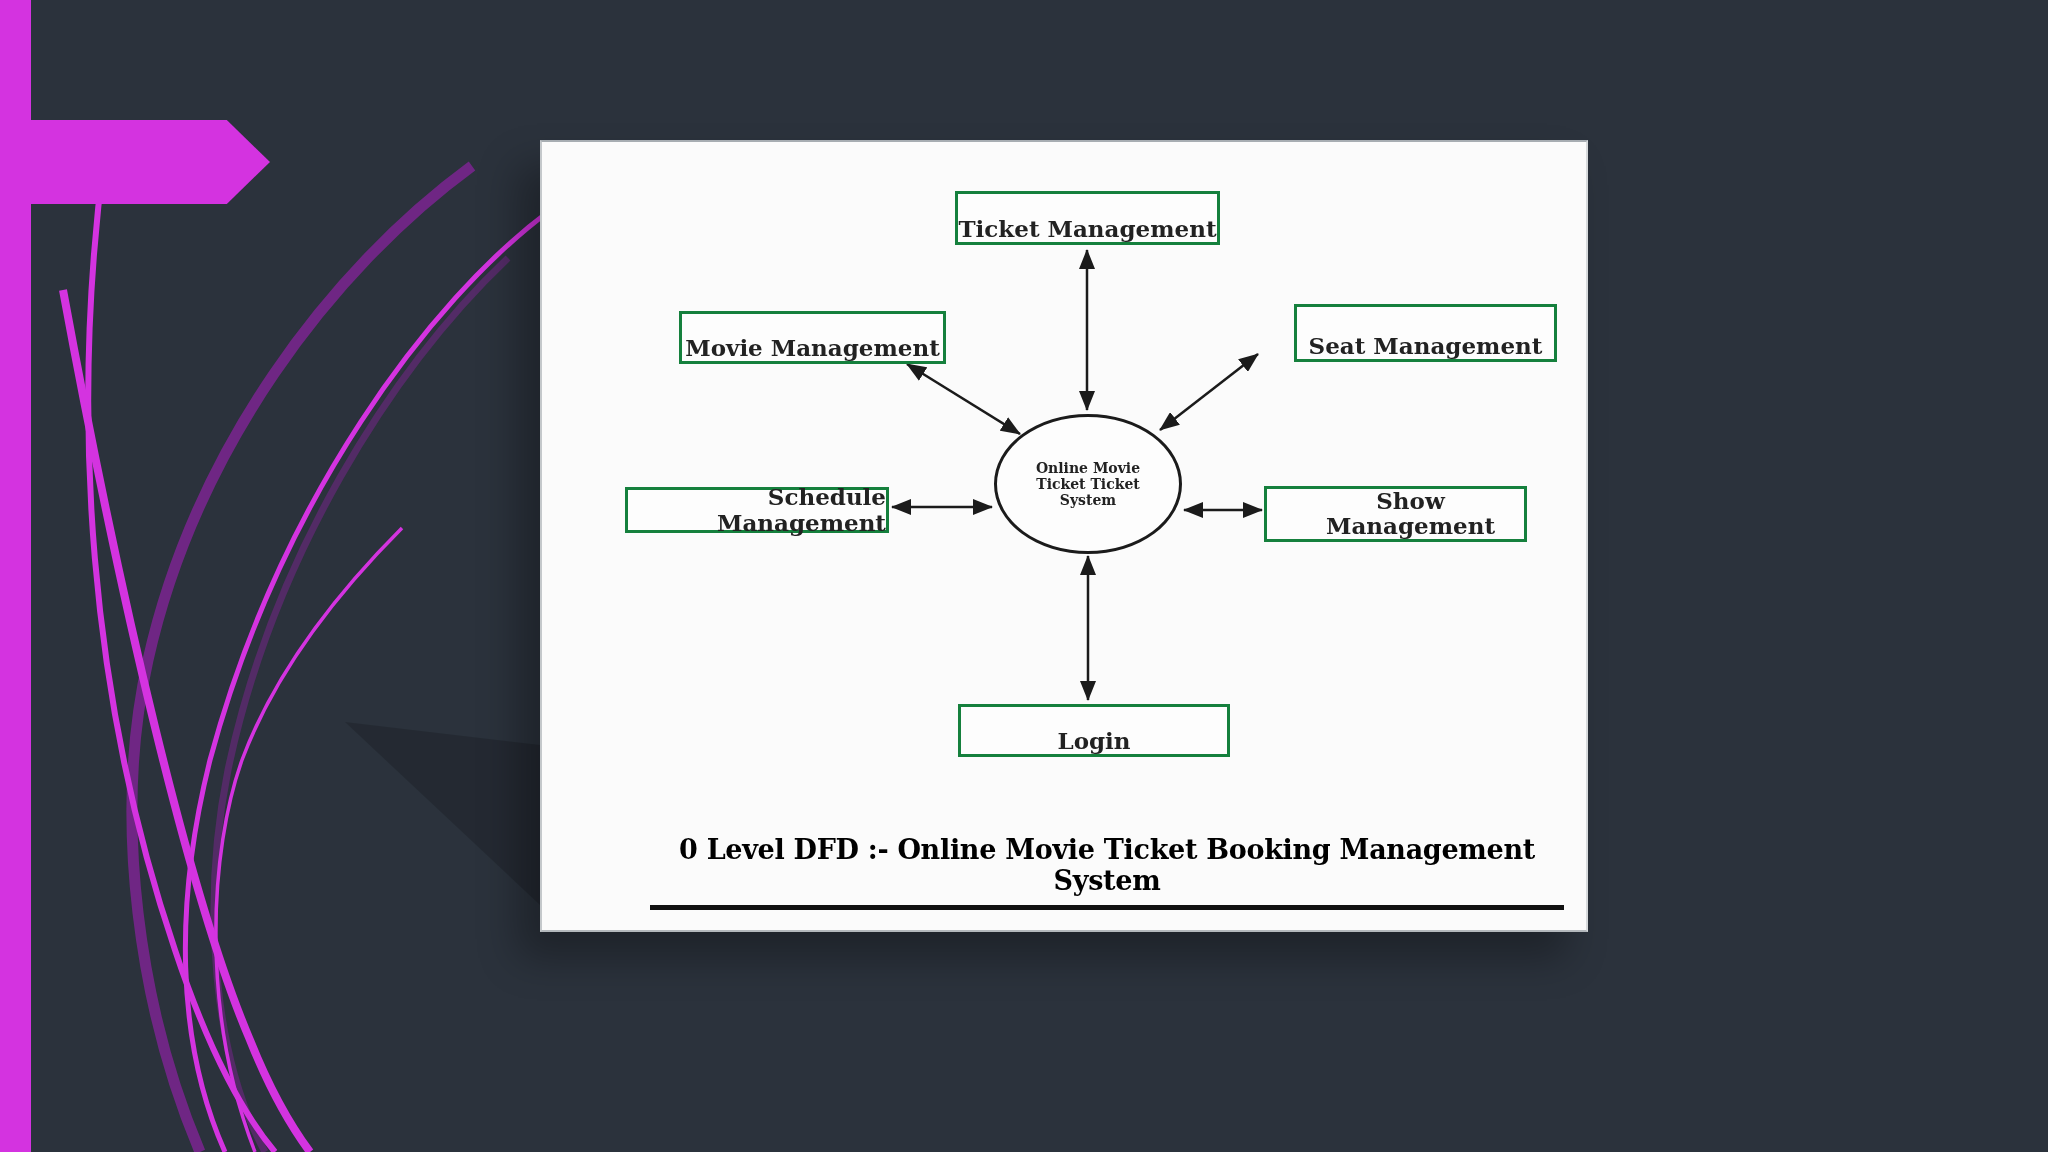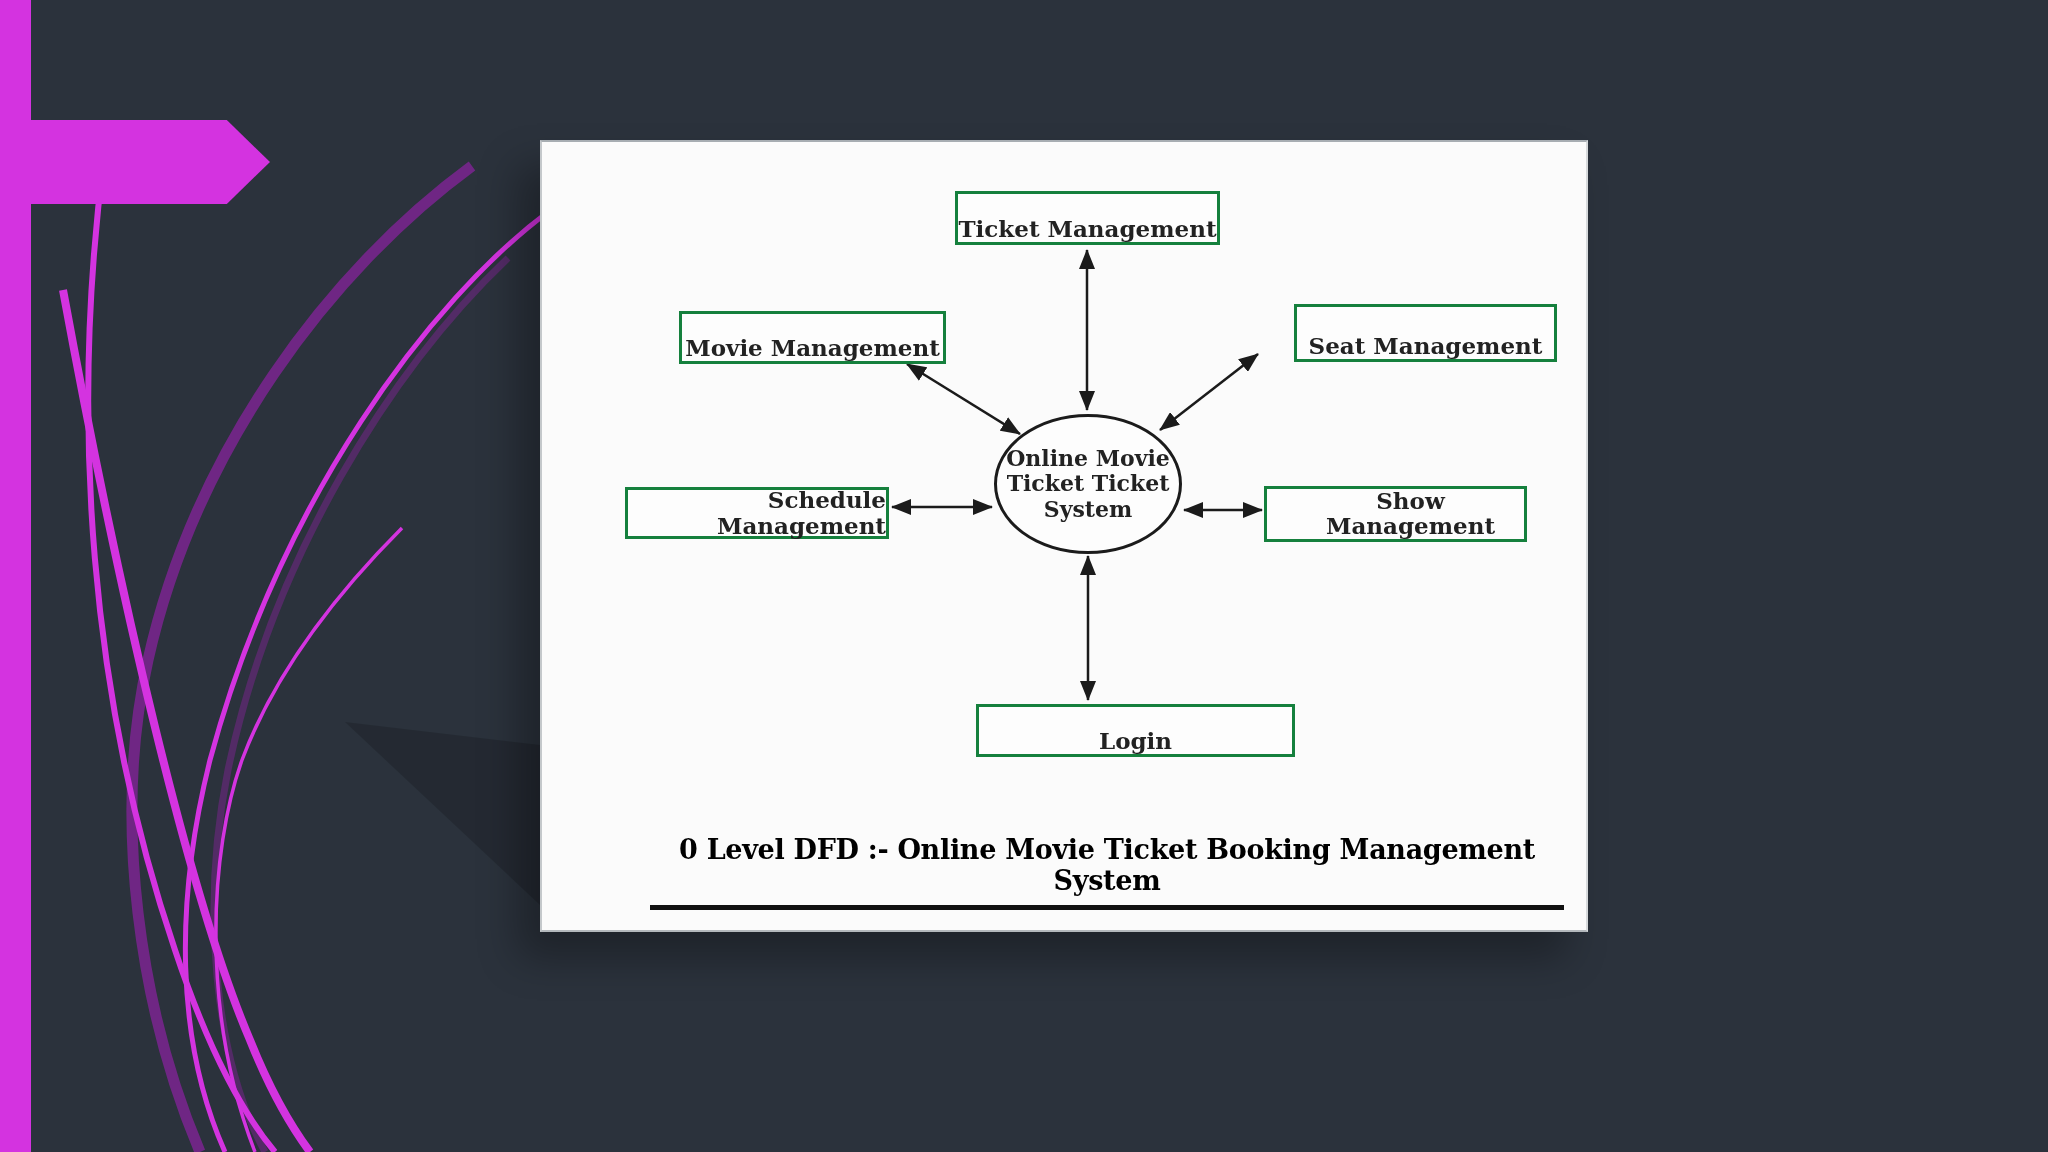--- a/index.html
+++ b/index.html
@@ -41,21 +41,21 @@
     font-weight:bold;
     font-size:23px;line-height:1.12;
     color:#222;
     box-sizing:border-box;
   }
   .ellipse{
     position:absolute;left:452px;top:272px;width:188px;height:140px;
     border:3px solid #1b1b1b;border-radius:50%;
     background:#fdfdfd;
     display:flex;flex-direction:column;align-items:center;justify-content:center;
-    font-weight:bold;font-size:22px;line-height:1.15;color:#222;
+    font-weight:bold;font-size:14px;line-height:1.15;color:#222;
     box-sizing:border-box;text-align:center;
   }
   .arrows{position:absolute;left:0;top:0;width:1048px;height:792px;}
   .caption{
     position:absolute;left:108px;top:692px;width:914px;
     text-align:center;
     font-weight:bold;font-size:27px;color:#000000;
     padding-bottom:9px;
     border-bottom:5px solid #111;
     letter-spacing:-0.3px;
@@ -102,30 +102,30 @@
     </div>
 
     <div class="node" style="left:98px;top:169px;width:267px;height:53px;margin-left:39px;">
       <span>Movie Management</span>
     </div>
 
     <div class="node" style="left:752px;top:162px;width:263px;height:58px;">
       <span>Seat Management</span>
     </div>
 
-    <div class="node" style="left:83px;top:345px;width:264px;height:52px;flex-direction:column;padding-left:12px;">
+    <div class="node" style="left:83px;top:345px;width:264px;height:46px;flex-direction:column;padding-left:12px;">
       <span>Schedule</span>
       <span>Management</span>
     </div>
 
     <div class="node" style="left:722px;top:344px;width:263px;height:56px;padding-left:30px;">
       <span>Show Management</span>
     </div>
 
-    <div class="node" style="left:434px;top:562px;width:319px;height:53px;">
+    <div class="node" style="left:416px;top:562px;width:272px;height:53px;">
       <span>Login</span>
     </div>
 
     <div class="ellipse">
       <span>Online Movie</span>
       <span>Ticket Ticket</span>
       <span>System</span>
     </div>
 
     <div class="caption">0 Level DFD :- Online Movie Ticket Booking Management System</div>

